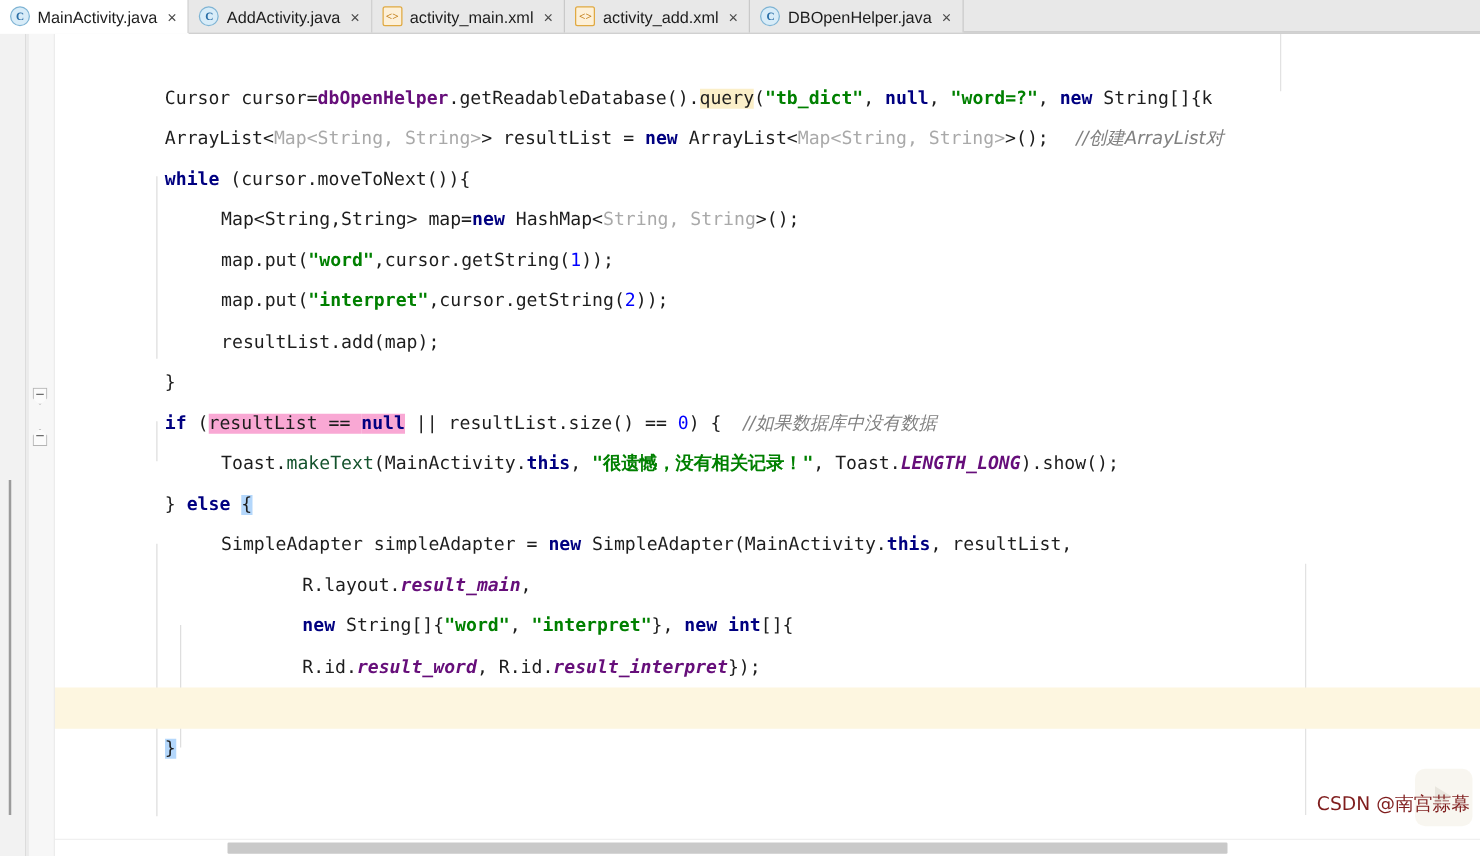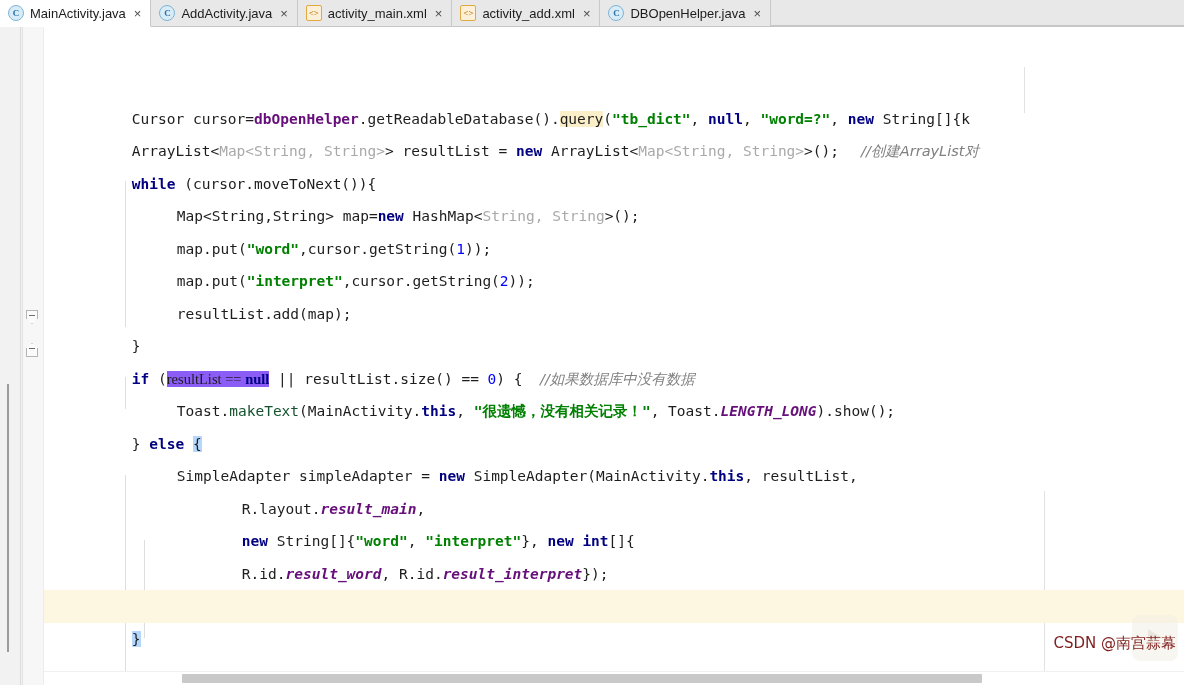--- a/index.html
+++ b/index.html
@@ -157,21 +157,20 @@
   .code {
     flex: 1;
     position: relative;
     background: #ffffff;
     font-family: "DejaVu Sans Mono", "Liberation Mono", monospace;
     font-size: 14.5px;
     line-height: 32.5px;
     color: #1d1d1d;
     overflow: hidden;
     padding-top: 3px;
-    margin-top: 40px;
   }
   .line {
     height: 32.5px;
     white-space: pre;
     position: relative;
     padding-left: 18px;
   }
   .line.current {
     background: #fdf6e0;
   }
@@ -185,21 +184,21 @@
 
   
   .kw      { color: #000080; font-weight: bold; }
   .str     { color: #008000; font-weight: bold; }
   .num     { color: #0000ff; }
   .cmt     { color: #808080; font-style: italic; font-family: "DejaVu Sans", sans-serif; }
   .field   { color: #660e7a; font-weight: bold; }
   .statb   { color: #660e7a; font-style: italic; font-weight: bold; }
   .dim     { color: #a9a9a9; }
   .meth    { color: #14532d; }
-  .hl-ident{ background: #8b5cf6; font-family: Liberation Serif, serif; }
+  .hl-ident{ background: #f9a8d4; }
   .hl-use  { background: #fbefc9; }
   .brace-sel { background: #b4d7fb; }
 
   
   .vsep {
     position: absolute;
     top: 0; bottom: 0;
     width: 1px;
     background: #e2e2e2;
   }

